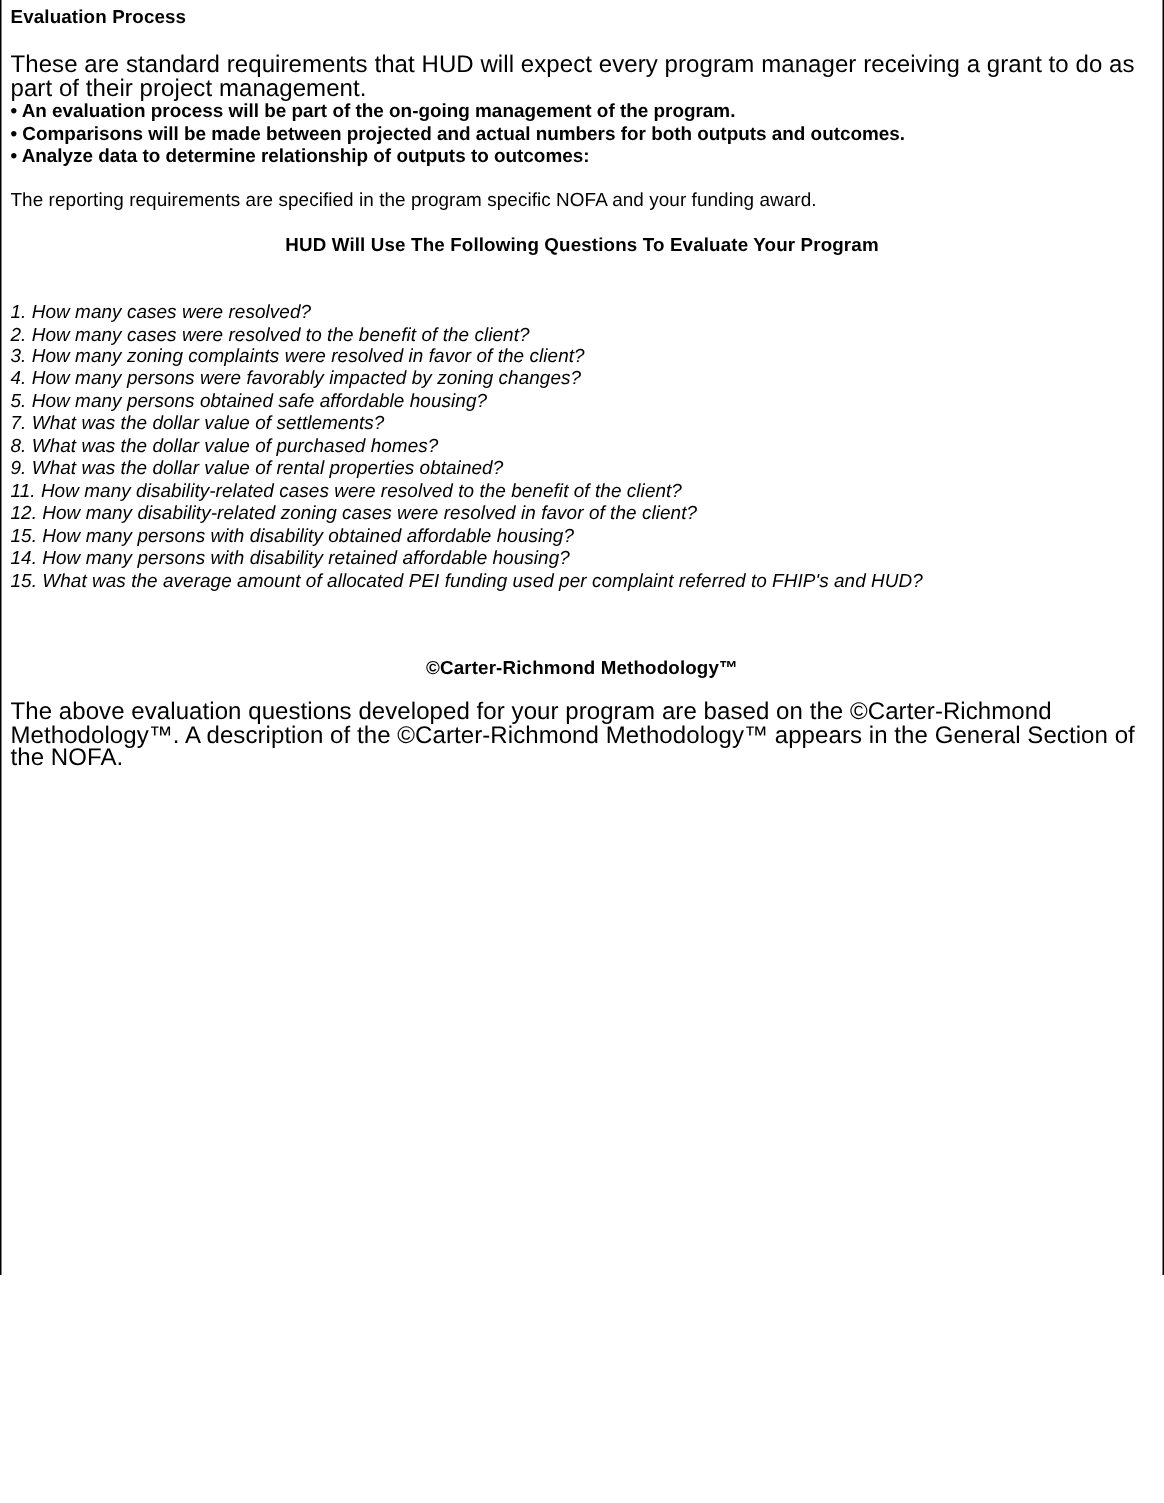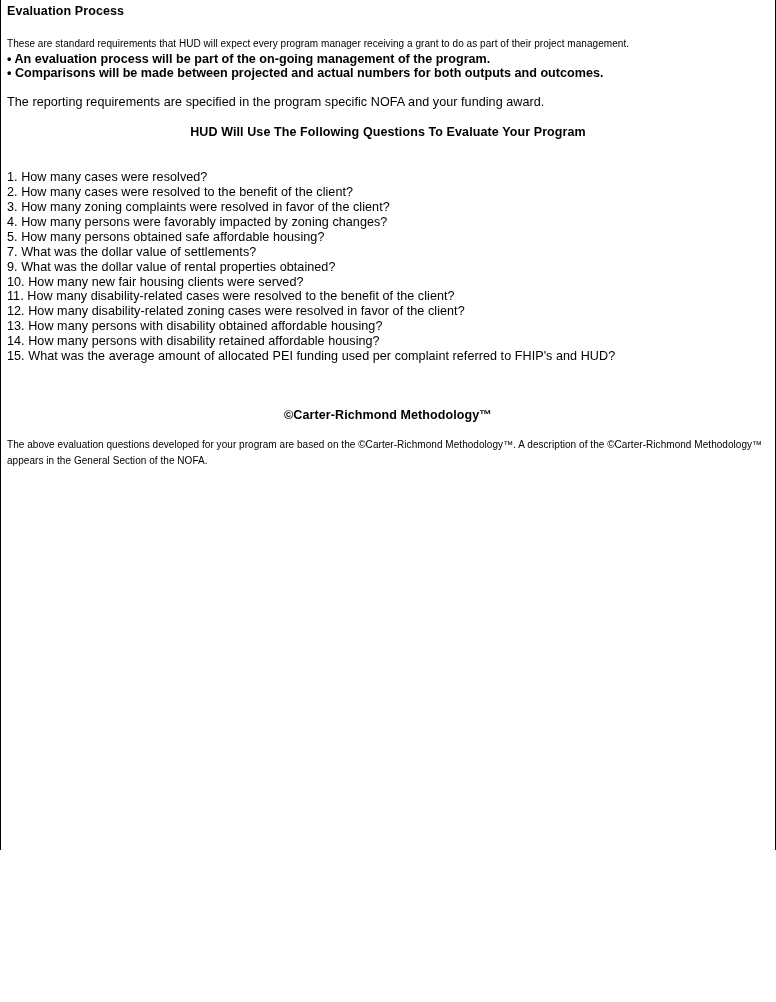--- a/index.html
+++ b/index.html
@@ -66,23 +66,24 @@
     list-style: none;
     margin: 0;
     padding: 0;
   }
   .num-list li {
     font-size: 12.6px;
     line-height: 14.9px;
     margin: 0;
     padding: 0;
     letter-spacing: 0.05px;
+    font-style: italic;
   }
   .wrap-para {
-    font-size: 10px;
+    font-size: 16px;
     line-height: 15.5px;
     margin: 0;
     letter-spacing: 0.05px;
     max-width: 768px;
   }
 </style>
 </head>
 <body>
 
 <div class="page">
@@ -90,44 +91,45 @@
 
     <h2 class="heading">Evaluation Process</h2>
 
     <div class="spacer-sm"></div>
 
     <p class="wrap-para">These are standard requirements that HUD will expect every program manager receiving a grant to do as part of their project management.</p>
 
     <ul class="bullet-list">
       <li>• An evaluation process will be part of the on-going management of the program.</li>
       <li>• Comparisons will be made between projected and actual numbers for both outputs and outcomes.</li>
+      <li>• Analyze data to determine relationship of outputs to outcomes:</li>
     </ul>
 
     <div class="spacer-sm"></div>
 
     <p class="para">The reporting requirements are specified in the program specific NOFA and your funding award.</p>
 
     <div class="spacer-md"></div>
 
     <h3 class="heading2">HUD Will Use The Following Questions To Evaluate Your Program</h3>
 
     <div class="spacer-lg"></div>
 
     <ol class="num-list">
       <li>1. How many cases were resolved?</li>
       <li>2. How many cases were resolved to the benefit of the client?</li>
       <li>3. How many zoning complaints were resolved in favor of the client?</li>
       <li>4. How many persons were favorably impacted by zoning changes?</li>
       <li>5. How many persons obtained safe affordable housing?</li>
       <li>7. What was the dollar value of settlements?</li>
+      <li>8. What was the dollar value of purchased homes?</li>
       <li>9. What was the dollar value of rental properties obtained?</li>
-      <li>10.  How many new fair housing clients were served?</li>
       <li>11.  How many disability-related cases were resolved to the benefit of the client?</li>
       <li>12.  How many disability-related zoning cases were resolved in favor of the client?</li>
-      <li>13.  How many persons with disability obtained affordable housing?</li>
+      <li>15.  How many persons with disability obtained affordable housing?</li>
       <li>14.  How many persons with disability retained affordable housing?</li>
       <li>15.  What was the average amount of allocated PEI funding used per complaint referred to FHIP's and HUD?</li>
     </ol>
 
     <div class="spacer-xl"></div>
 
     <h3 class="heading2">©Carter-Richmond Methodology™</h3>
 
     <div class="spacer-sm"></div>
 

